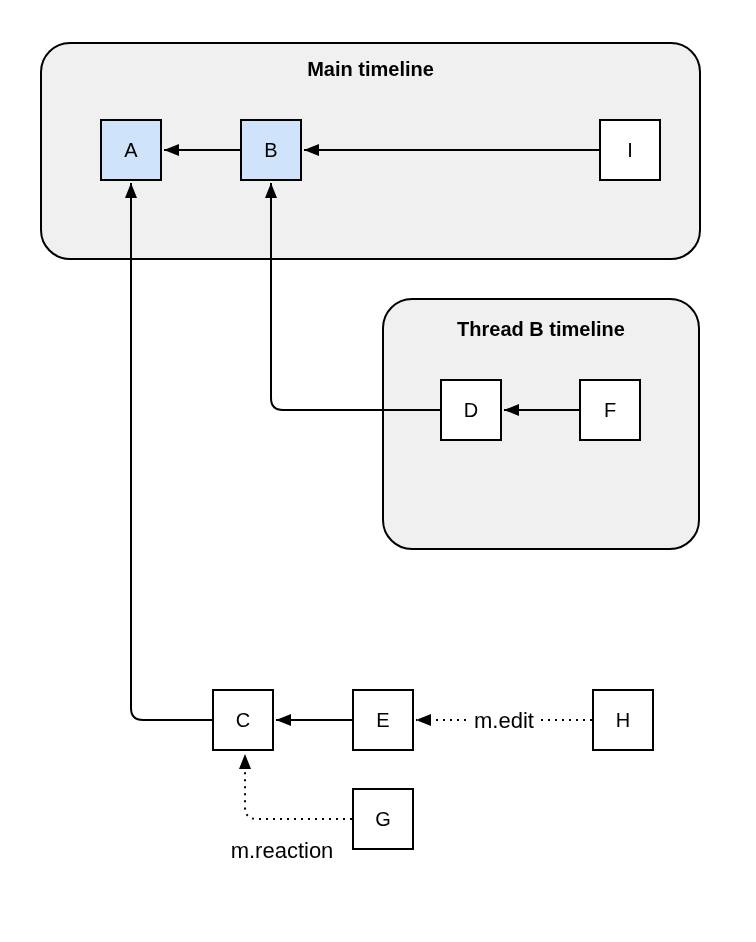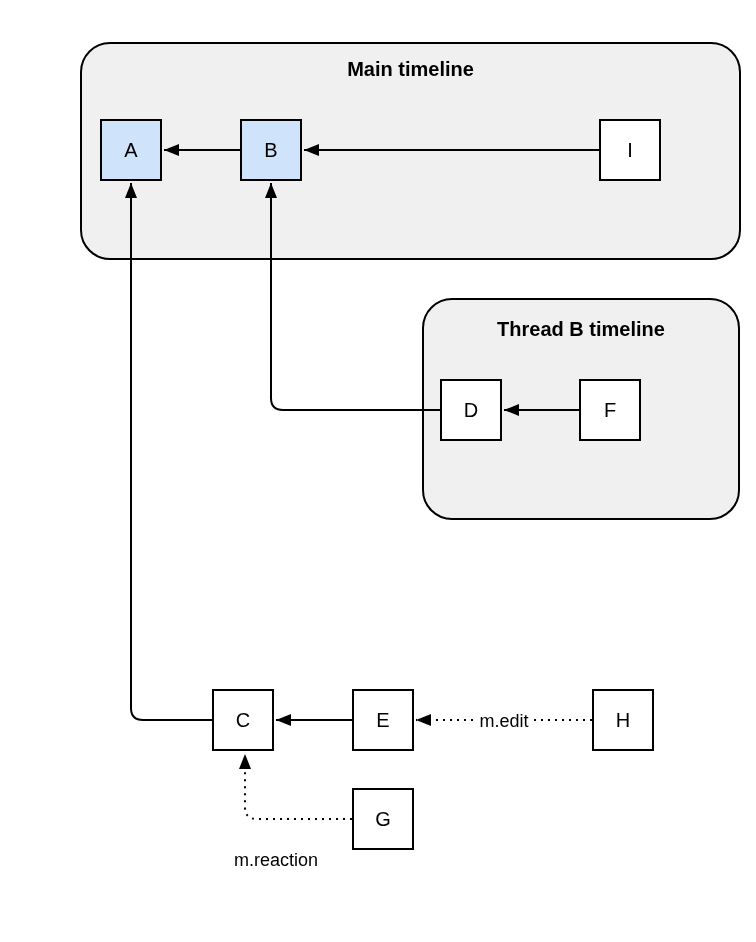--- a/index.html
+++ b/index.html
@@ -11,24 +11,23 @@
     color:#000;
     overflow:hidden;
   }
   
   .container{
     position:absolute;
     background:#f0f0f0;
     border:2px solid #000;
     border-radius:30px;
     box-sizing:border-box;
-    margin-left:40px;
   }
   #c-main{left:40px;top:42px;width:661px;height:218px;}
-  #c-thread-b{left:382px;top:298px;width:318px;height:222px;}
+  #c-thread-b{left:382px;top:298px;width:318px;height:252px;}
   #c-thread-a{left:160px;top:539px;width:553px;height:361px;}
   .container-title{
     position:absolute;left:0;right:0;
     text-align:center;
     font-weight:bold;
     font-size:20px;
     line-height:24px;
   }
   #c-main .container-title{top:13px;}
   #c-thread-b .container-title{top:17px;}
@@ -61,27 +60,27 @@
   #n-c{left:212px;top:689px;}
   #n-e{left:352px;top:689px;}
   #n-h{left:592px;top:689px;}
   #n-g{left:352px;top:788px;}
 
   
   .edge-label{
     position:absolute;
     transform:translate(-50%,-50%);
     background:#ffffff;
-    font-size:18px;
+    font-size:22px;
     line-height:22px;
     padding:2px 4px;
     white-space:nowrap;
   }
   #l-m-edit{left:504px;top:721px;}
-  #l-m-reaction{left:276px;top:851px;margin-top:9px;}
+  #l-m-reaction{left:282px;top:851px;}
 </style>
 </head>
 <body>
 
 <div class="canvas">
 
   <div class="container" id="c-main">
     <div class="container-title">Main timeline</div>
   </div>
   <div class="container" id="c-thread-b">

